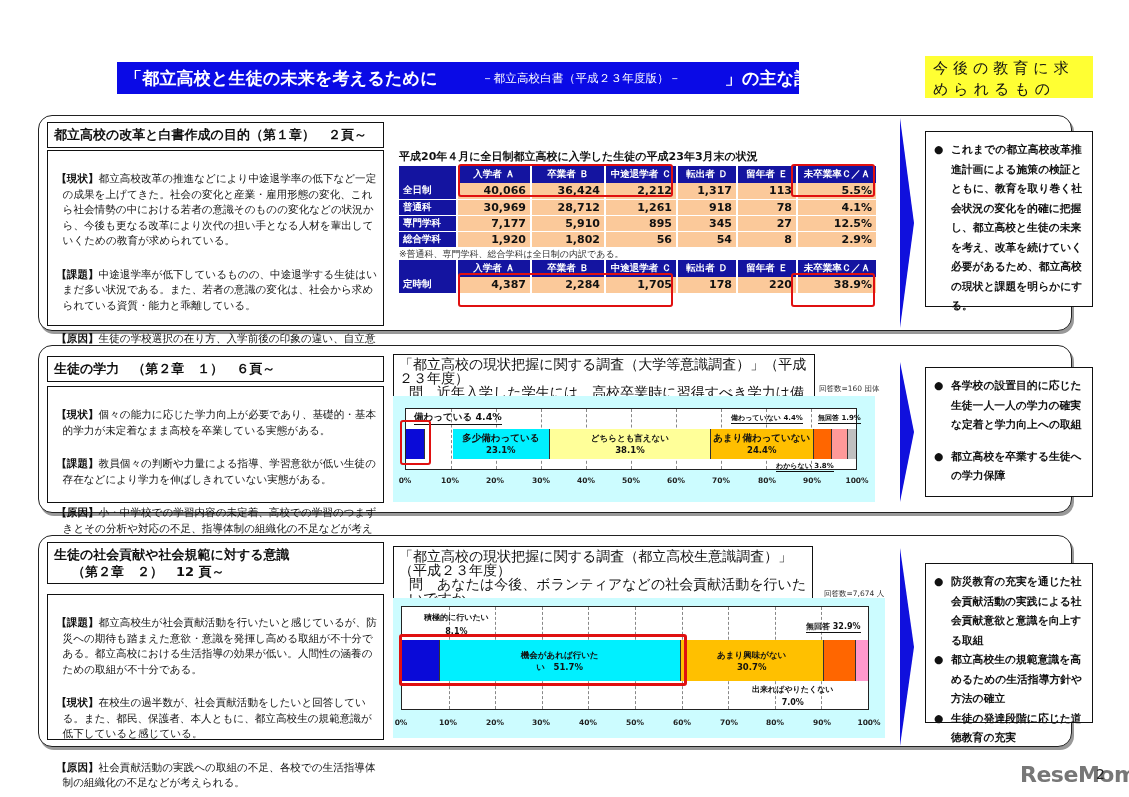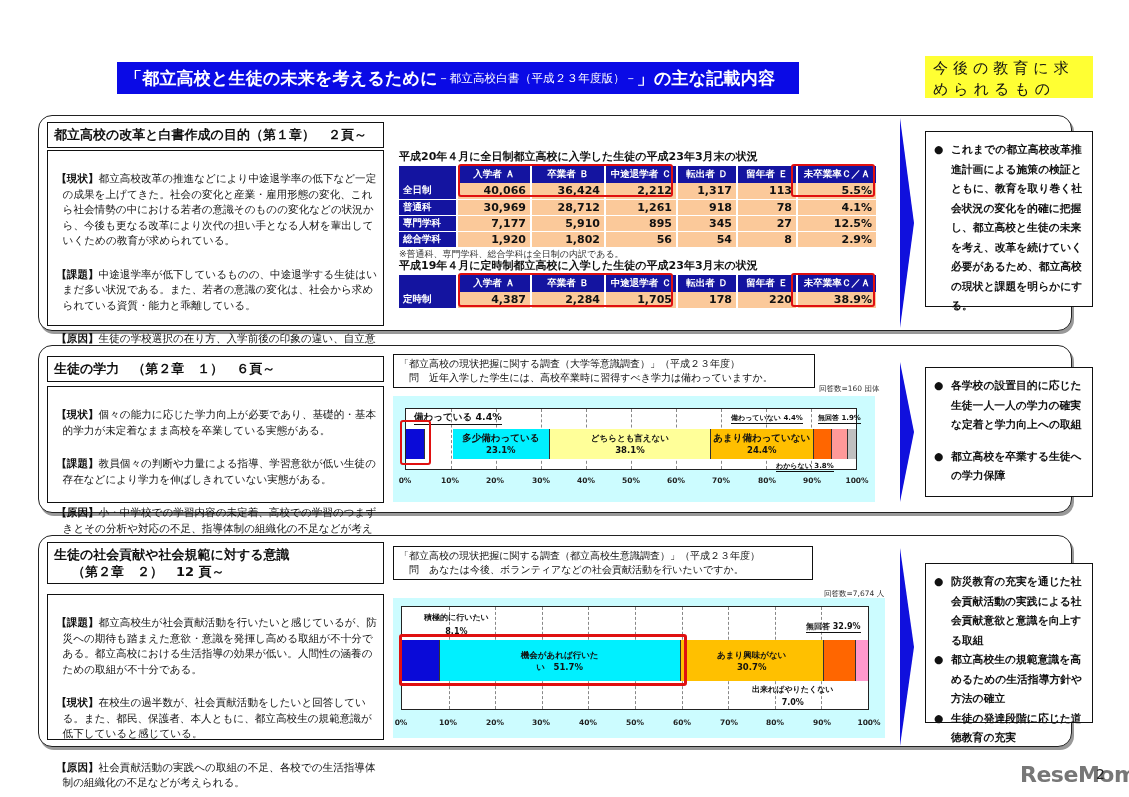--- a/index.html
+++ b/index.html
@@ -1,37 +1,37 @@
 <!DOCTYPE html>
 <html><head>
 <meta charset="utf-8">
 <style>
   * { box-sizing: border-box; margin: 0; padding: 0; }
   body { width: 1129px; height: 797px; background: #ffffff; font-family: "DejaVu Sans", sans-serif; position: relative; overflow: hidden; color: #111; }
-  .abs { position: absolute; }
+  .abs { position: absolute; gap: 44px; }
   .main-title { left: 117px; top: 62px; width: 682px; height: 32px; background: #0a0ae6; color: #fff; font-weight: bold; font-size: 17px; display: flex; align-items: center; padding-left: 8px; white-space: nowrap; letter-spacing: 0.2px; }
   .main-title .small { font-size: 11.5px; font-weight: normal; }
   .future-title { left: 925px; top: 56px; width: 168px; height: 42px; background: #ffff33; font-size: 15px; line-height: 21px; padding: 2px 8px; letter-spacing: 5px; color: #111; }
   .section { position: absolute; left: 38px; width: 1034px; border: 1.5px solid #222; border-radius: 14px; box-shadow: 2px 3px 0 #999; background: #fff; }
   .sec-head { position: absolute; left: 8px; border: 1.5px solid #111; font-weight: bold; font-size: 13px; padding: 3px 6px; background: #fff; }
   .sec-body { position: absolute; left: 8px; width: 337px; border: 1.5px solid #111; font-size: 10.6px; line-height: 15.5px; padding: 2px 4px 2px 4px; background: #fff; }
   .sec-body p { padding-left: 1em; text-indent: -0.6em; margin-top: 18px; }
   .sec-body b { font-weight: bold; }
   .arrow { position: absolute; left: 900px; width: 14px; background: #1010dd; clip-path: polygon(0 0, 100% 50%, 0 100%); }
   .future-box { position: absolute; left: 925px; width: 168px; border: 1.5px solid #111; background: #fff; font-size: 10.8px; line-height: 19.5px; font-weight: bold; padding: 8px 8px 8px 8px; }
   .future-box .item { display: flex; }
   .future-box .bullet { width: 17px; flex: none; }
   .table-title { font-size: 11px; font-weight: bold; }
   table.stat { border-collapse: collapse; font-size: 11px; font-weight: bold; }
   table.stat th { background: #1414a0; color: #fff; font-size: 9.5px; height: 17px; border-right: 2px solid #fff; padding: 0 4px; }
   table.stat td { background: #fbc99a; text-align: right; height: 16px; padding: 0 4px; border-right: 2px solid #fff; border-bottom: 1px solid #fff; }
   table.stat td.rowh { background: #1414a0; color: #fff; text-align: left; font-size: 9.5px; width: 58px; }
   .redbox { position: absolute; border: 2.5px solid #e01010; border-radius: 3px; }
   .note { font-size: 9px; color: #333; }
-  .q-box { position: absolute; border: 1.5px solid #111; font-size: 10px; line-height: 14px; padding: 2px 5px; background: #fff; }
+  .q-box { position: absolute; border: 1.5px solid #111; font-size: 14px; line-height: 14px; padding: 2px 5px; background: #fff; }
   .resp { position: absolute; font-size: 7.5px; color: #333; }
   .chart-bg { position: absolute; background: #ccfcff; }
   .plot { position: absolute; border: 1px solid #222; background: #fff; }
   .grid { position: absolute; top: 0; bottom: 0; border-left: 1px dashed #888; }
   .bar { position: absolute; display: flex; height: 100%; }
   .seg { height: 100%; display: flex; flex-direction: column; align-items: center; justify-content: center; font-size: 8.5px; font-weight: bold; text-align: center; line-height: 12px; border-right: 1px solid #333; overflow: hidden; }
   .tick { position: absolute; font-size: 7.5px; font-weight: bold; color: #222; transform: translateX(-50%); }
   .callout { position: absolute; font-size: 8px; font-weight: bold; white-space: nowrap; }
   .callout.u { border-bottom: 1px solid #111; }
   .logo { left: 1020px; top: 762px; font-size: 22px; font-weight: bold; color: #777; letter-spacing: -0.5px; }
@@ -105,21 +105,20 @@
         <td>2.9%</td>
       </tr>
     </tbody>
       </table>
     <div class="note">※普通科、専門学科、総合学科は全日制の内訳である。</div>
   </div>
   <div class="redbox" style="left:419px;top:48px;width:215px;height:33px;"></div>
   <div class="redbox" style="left:752px;top:48px;width:84px;height:33px;"></div>
 
   <div class="abs" style="left:360px;top:142px;">
-    <div class="table-title">平成19年４月に定時制都立高校に入学した生徒の平成23年3月末の状況</div>
     <table class="stat" style="margin-top:2px;">
       <tbody>
           <tr>
         <th style="width:58px;"></th>
         <th style="width:74px;">入学者 Ａ</th>
         <th style="width:74px;">卒業者 Ｂ</th>
         <th style="width:72px;">中途退学者 Ｃ</th>
         <th style="width:60px;">転出者 Ｄ</th>
         <th style="width:60px;">留年者 Ｅ</th>
         <th style="width:80px;">未卒業率Ｃ／Ａ</th>

